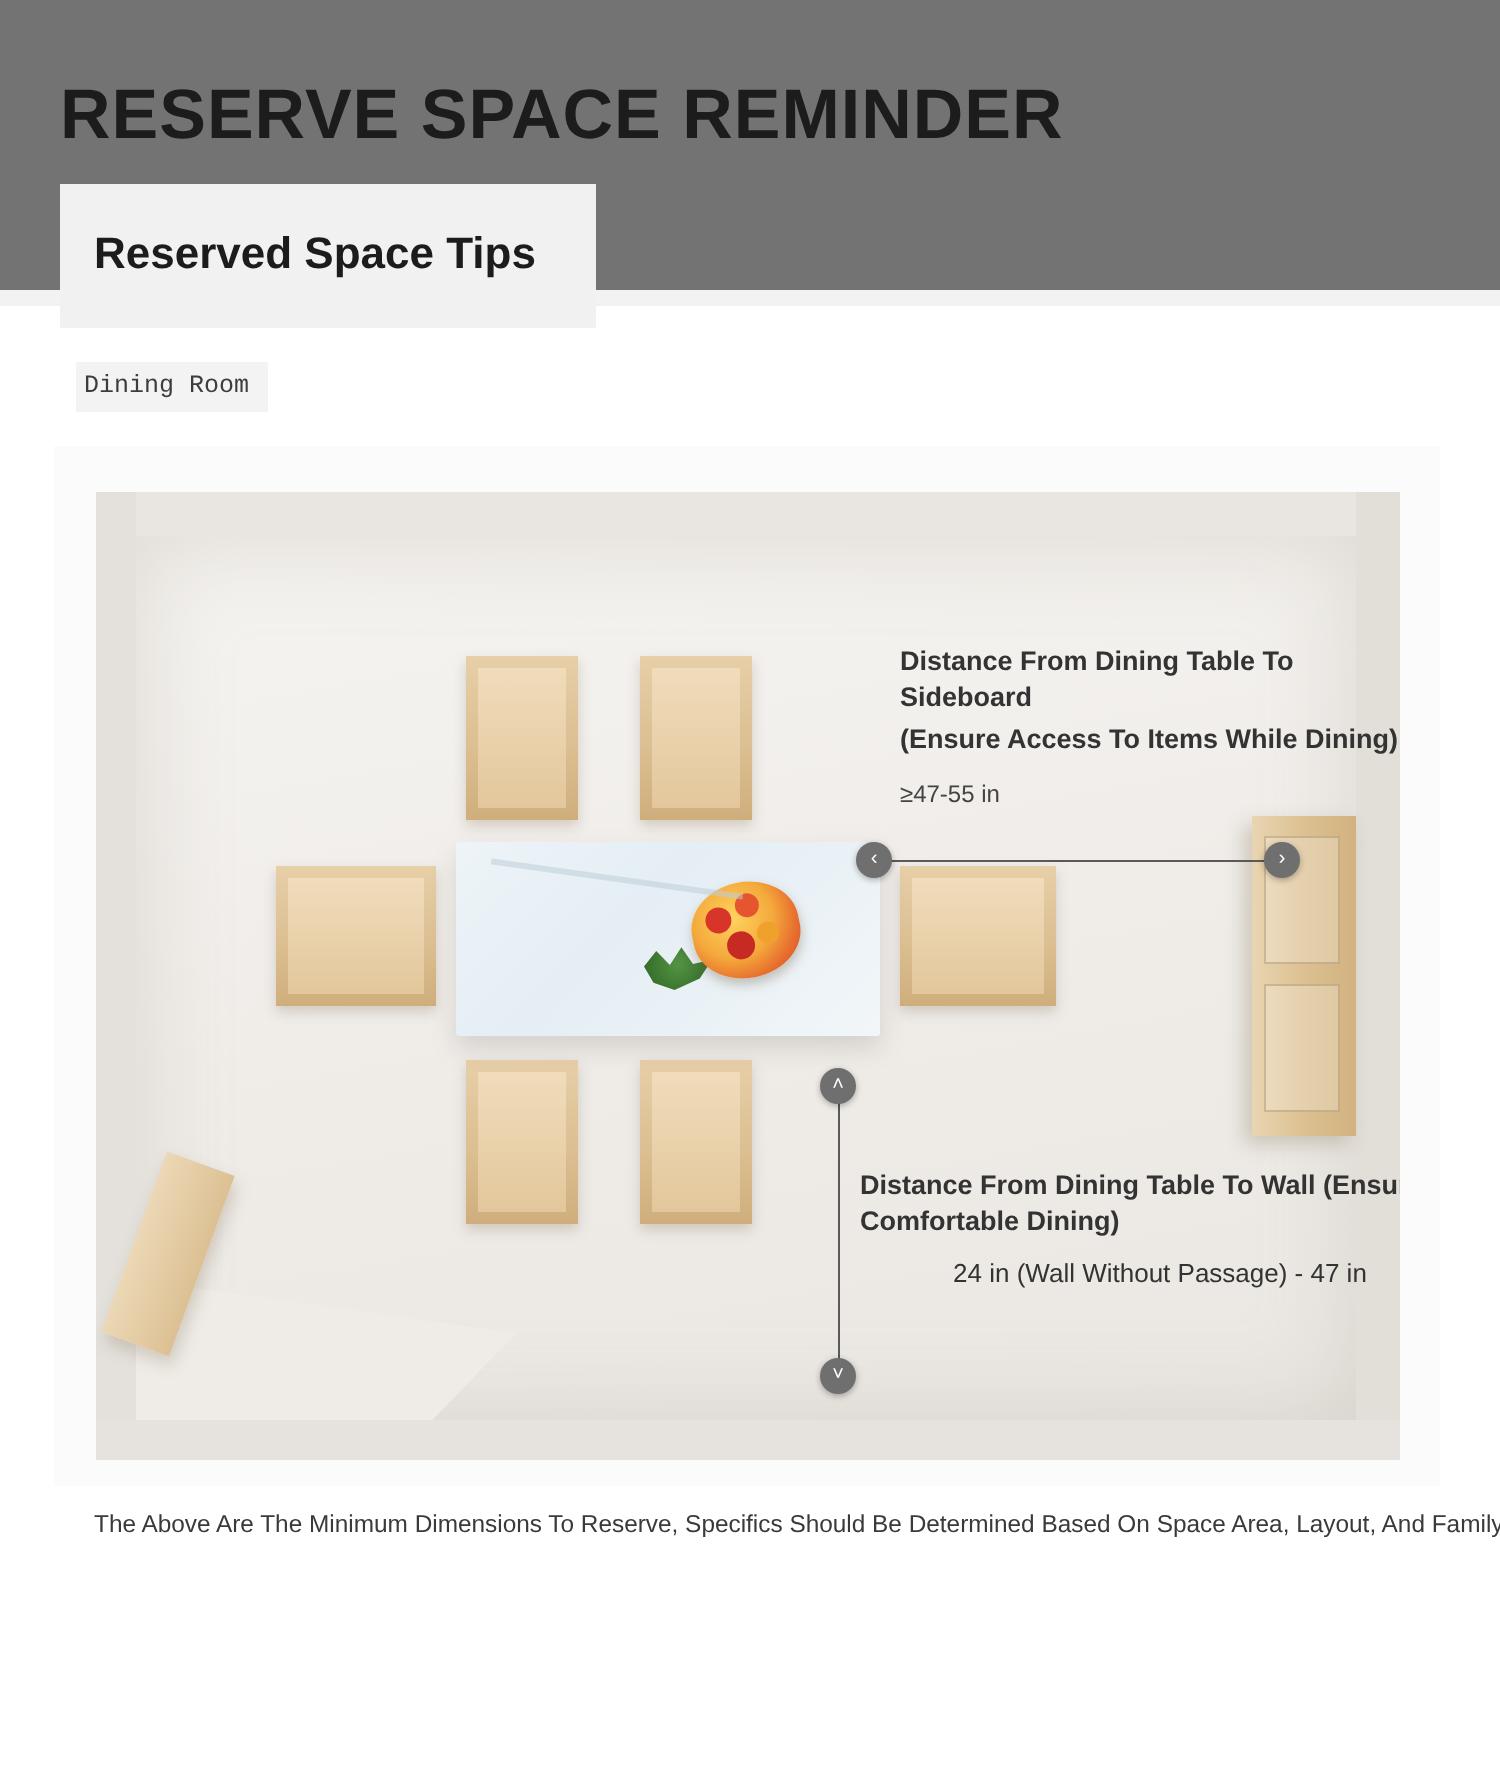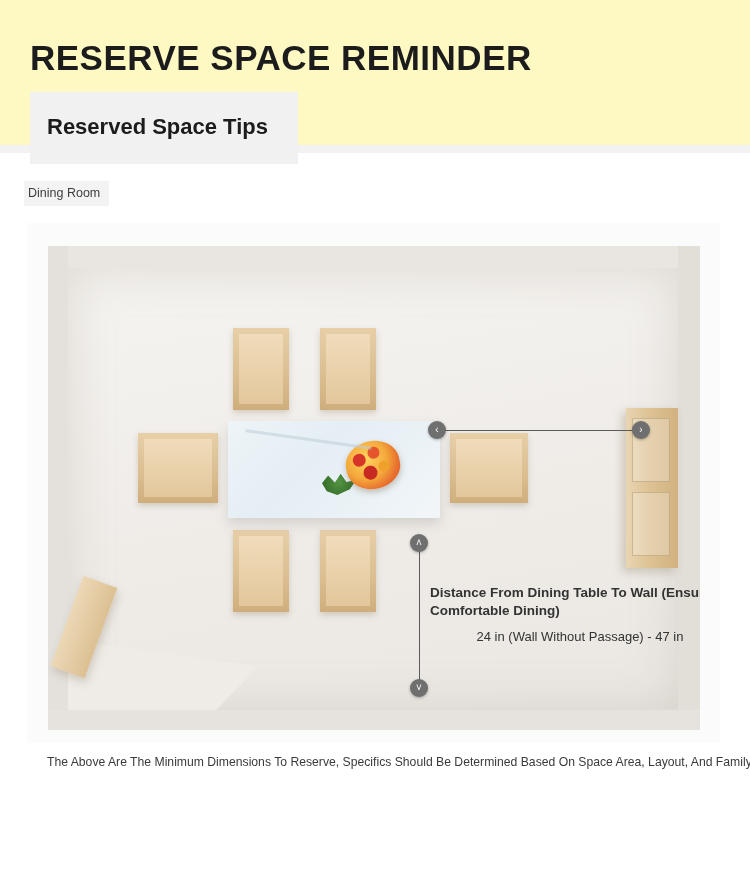--- a/index.html
+++ b/index.html
@@ -12,21 +12,21 @@
     height: 887px;
     font-family: "Liberation Sans", sans-serif;
     color: #2b2b2b;
     overflow: hidden;
     position: relative;
   }
 
   
   .header {
     padding: 38px 0 0 30px;
-    background: #fef9c3;
+    background: #737373;
     height: 145px;
     box-sizing: border-box;
   }
   .main-title {
     font-size: 35px;
     font-weight: bold;
     letter-spacing: 0.5px;
     color: #1c1c1c;
     line-height: 1.15;
     margin: 0;
@@ -49,21 +49,22 @@
     height: 8px;
     background: #f2f2f2;
   }
 
   
   .section {
     background: #ffffff;
     padding-top: 28px;
   }
   .room-label-wrap {
-    padding-left: 24px;
+    padding-left: 38px;
+    font-family: Liberation Mono, monospace;
   }
   .room-label {
     display: inline-block;
     font-size: 12.5px;
     color: #3d3d3d;
     background: #f3f3f3;
     padding: 5px 9px 6px 4px;
   }
 
   
@@ -333,20 +334,26 @@
         <div class="panel" style="top:84px; height:62px;"></div>
       </div>
 
       <div class="rug"></div>
       <div class="bench"></div>
 
       <div class="measure-h-line"></div>
       <div class="knob knob-left">‹</div>
       <div class="knob knob-right">›</div>
 
+      <div class="anno anno-top">
+        <div class="t1">Distance From Dining Table To</div>
+        <div class="t1">Sideboard</div>
+        <div class="t2">(Ensure Access To Items While Dining)</div>
+        <div class="val">≥47-55 in</div>
+      </div>
 
       <div class="measure-v-line"></div>
       <div class="knob knob-up">˄</div>
       <div class="knob knob-down">˅</div>
 
       <div class="anno anno-bottom">
         <div class="t1">Distance From Dining Table To Wall (Ensure</div>
         <div class="t1">Comfortable Dining)</div>
         <div class="val">24 in (Wall Without Passage) - 47 in</div>
       </div>

